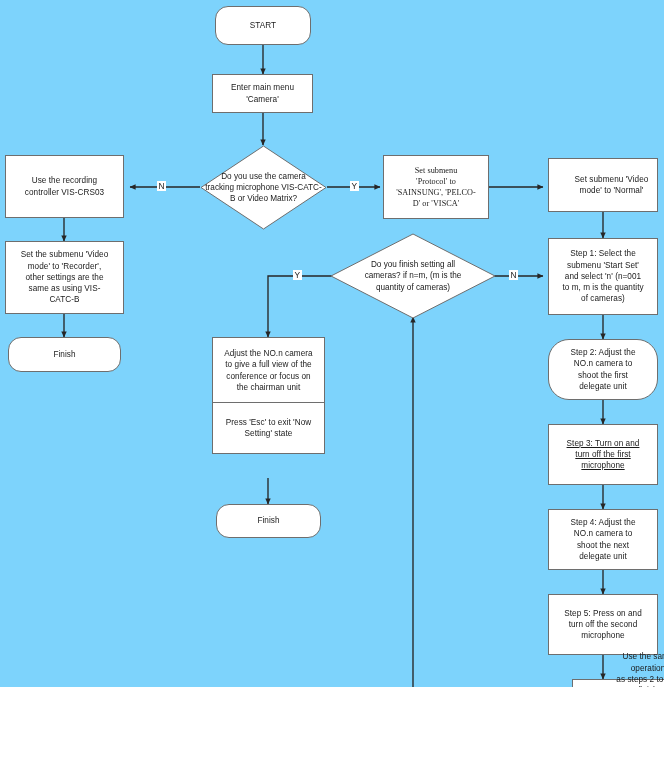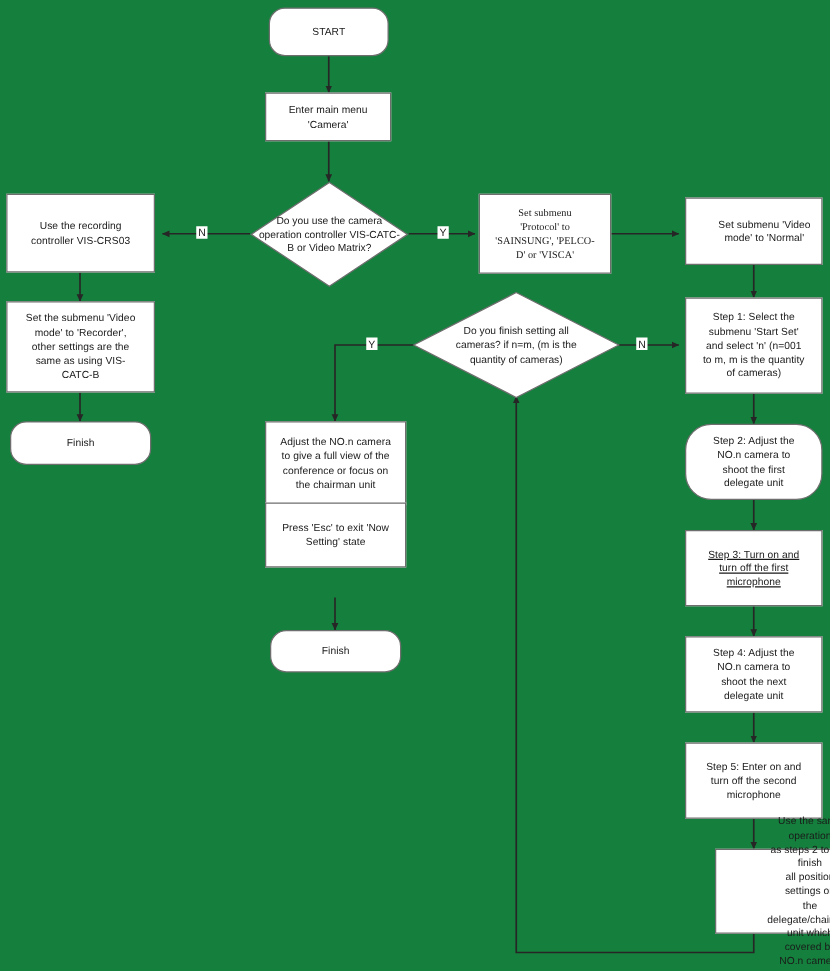--- a/index.html
+++ b/index.html
@@ -4,22 +4,22 @@
 <title>Camera Setting Flowchart</title>
 <style>
   html, body {
     margin: 0;
     padding: 0;
     background: #ffffff;
   }
   #canvas {
     position: relative;
     width: 664px;
-    height: 777px;
-    background: #15803d;
+    height: 687px;
+    background: #7dd3fc;
     font-family: "Liberation Sans", "DejaVu Sans", sans-serif;
     overflow: hidden;
   }
   svg.edges {
     position: absolute;
     left: 0;
     top: 0;
     width: 664px;
     height: 777px;
     pointer-events: none;
@@ -139,21 +139,21 @@
   <div class="node box" style="left:212px; top:74px; width:101px; height:39px;">
     <span class="txt">Enter main menu
 'Camera'</span>
   </div>
 
   <div class="diamond-wrap" style="left:200px; top:145px; width:127px; height:85px;">
     <svg class="dshape" width="127" height="85" viewBox="0 0 127 85" xmlns="http://www.w3.org/2000/svg">
       <polygon points="63.5,1 126,42.5 63.5,84 1,42.5" fill="#ffffff" stroke="#6e6e6e" stroke-width="1"></polygon>
     </svg>
     <span class="dlabel">Do you use the camera
-operation controller VIS-CATC-
+tracking microphone VIS-CATC-
 B or Video Matrix?</span>
   </div>
 
   <div class="edge-label" style="left:157px; top:181px;">N</div>
 
   <div class="edge-label" style="left:350px; top:181px;">Y</div>
 
   <div class="node box" style="left:5px; top:155px; width:119px; height:63px;">
     <span class="txt">Use the recording
 controller VIS-CRS03</span>
@@ -205,21 +205,21 @@
   </div>
 
   <div class="node box" style="left:548px; top:509px; width:110px; height:61px;">
     <span class="txt">Step 4: Adjust the
 NO.n camera to
 shoot the next
 delegate unit</span>
   </div>
 
   <div class="node box" style="left:548px; top:594px; width:110px; height:61px;">
-    <span class="txt">Step 5: Enter on and
+    <span class="txt">Step 5: Press on and
 turn off the second
 microphone</span>
   </div>
 
   <div class="node box" style="left:572px; top:679px; width:110px; height:68px;padding-left:42px;">
     <span class="txt">Use the same operation
 as steps 2 to 5 to finish
 all position settings on
 the delegate/chairman
 unit which covered by

